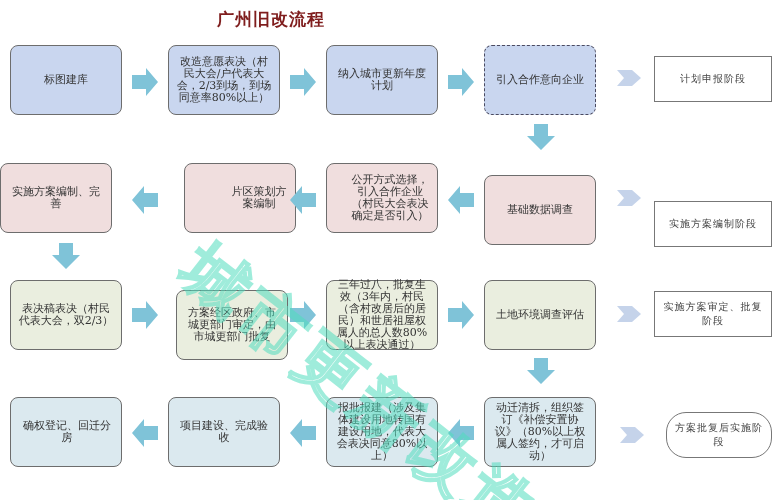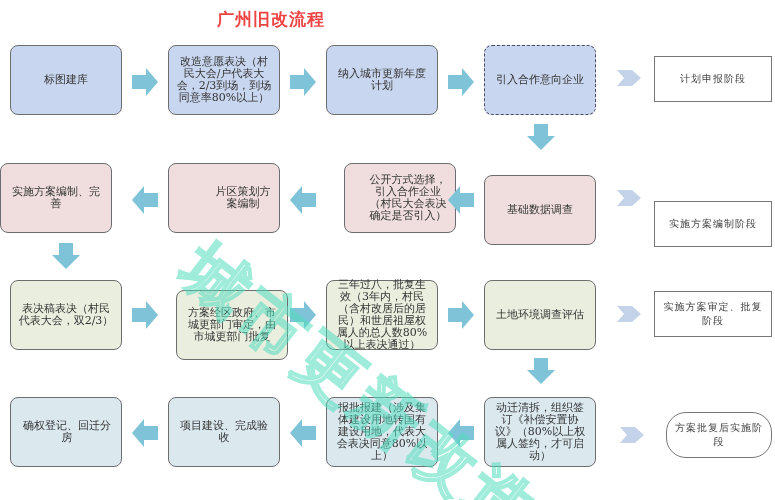--- a/index.html
+++ b/index.html
@@ -5,21 +5,21 @@
   html, body { margin:0; padding:0; }
   body {
     width:775px; height:500px; position:relative; overflow:hidden;
     background:#ffffff;
     font-family: "DejaVu Serif", "Liberation Serif", serif;
     color:#333;
   }
   .title {
     position:absolute; left:0; top:8px; width:634px; text-align:center;
     font-family: "DejaVu Sans", "Liberation Sans", sans-serif;
-    font-size:17px; font-weight:bold; color:#ef4444; letter-spacing:1px;
+    font-size:17px; font-weight:bold; color:#7f1d1d; letter-spacing:1px;
     padding-left:0;
   }
   .title span { position:relative; left:-46px; }
   .box {
     position:absolute; width:112px; height:70px;
     border:1.5px solid #6d6d6d; border-radius:8px;
     display:flex; align-items:center; justify-content:center; text-align:center;
     font-size:11px; line-height:12px; color:#333; box-sizing:border-box; padding:2px 6px;
   }
   .blue { background:#c9d6ef; }
@@ -60,24 +60,24 @@
 <div class="box blue dashed" style="left:484px;top:45px;">
     <span>引入合作意向企业</span>
   </div>
 <div class="stage" style="left:654px;top:56px;">
     <span>计划申报阶段</span>
   </div>
 
 <div class="box pink" style="left:0;top:163px;">
     <span>实施方案编制、完善</span>
   </div>
-<div class="box pink" style="left:168px;top:163px;padding-left:44px;">
+<div class="box pink" style="left:184px;top:163px;padding-left:44px;">
     <span>片区策划方案编制</span>
   </div>
-<div class="box pink" style="left:344px;top:163px;padding-left:22px;">
+<div class="box pink" style="left:326px;top:163px;padding-left:22px;">
     <span>公开方式选择，引入合作企业（村民大会表决确定是否引入）</span>
   </div>
 <div class="box pink" style="left:484px;top:163px;margin-top:12px;">
     <span>基础数据调查</span>
   </div>
 <div class="stage" style="left:654px;top:175px;margin-top:26px;">
     <span>实施方案编制阶段</span>
   </div>
 
 <div class="box green" style="left:10px;top:280px;">

